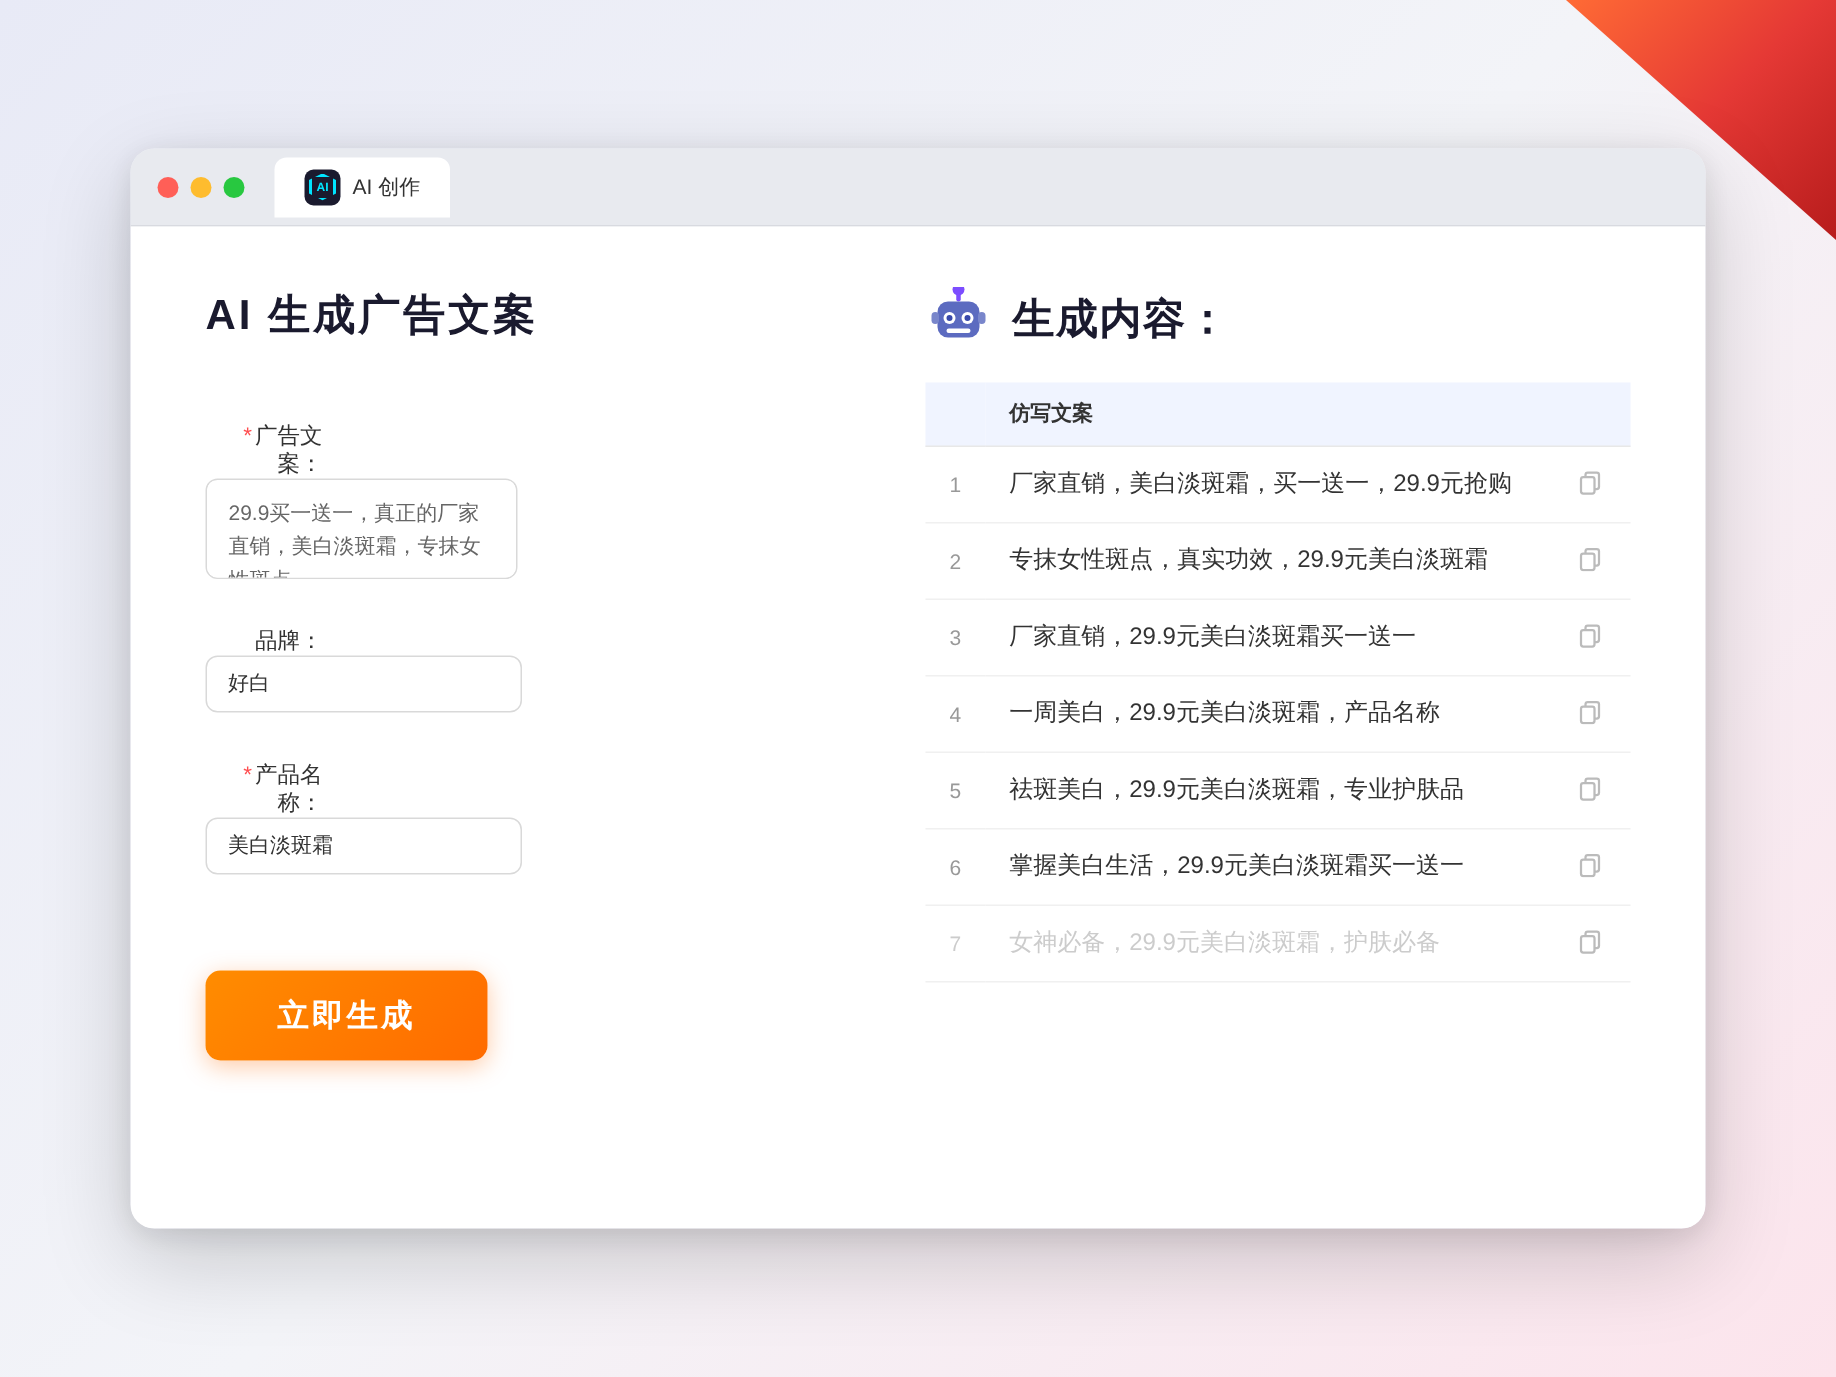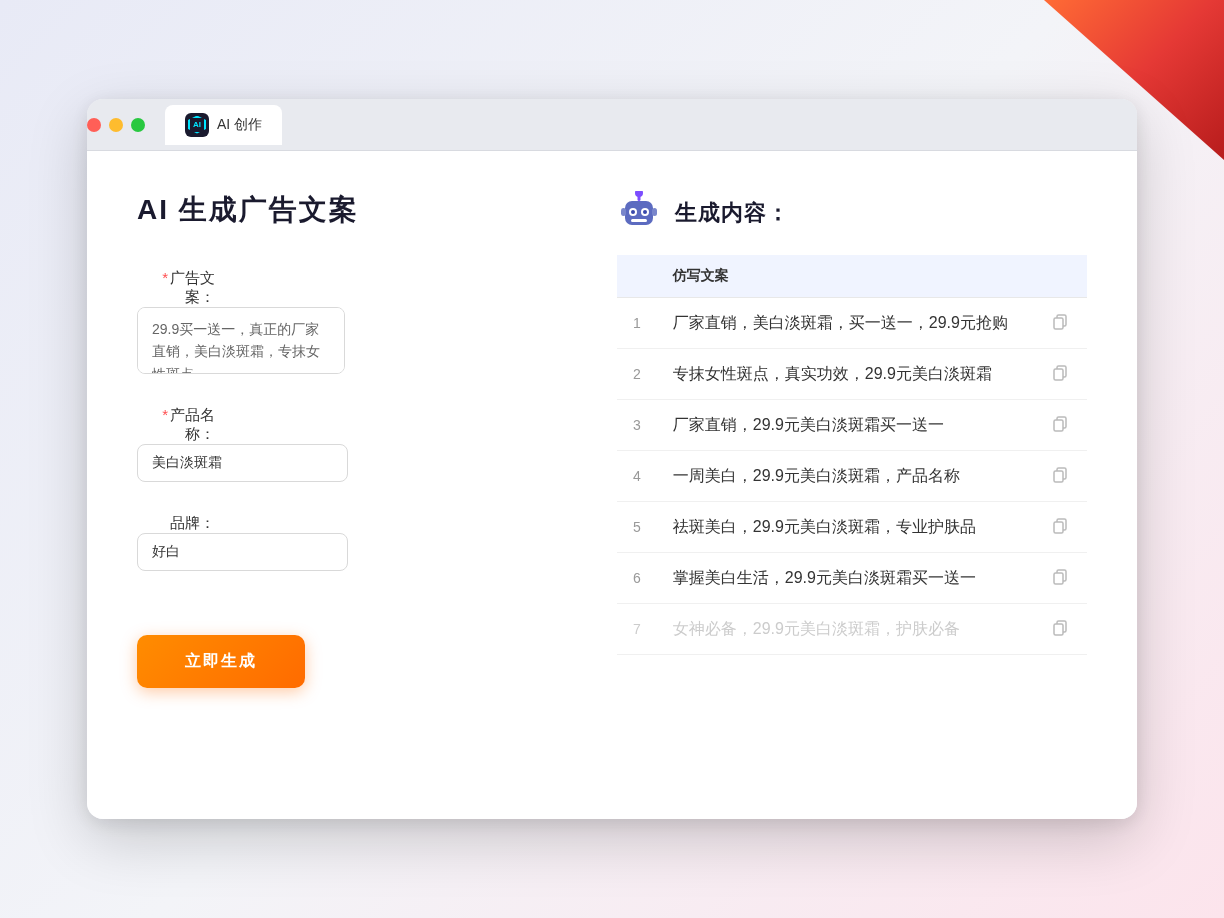--- a/index.html
+++ b/index.html
@@ -37,21 +37,21 @@
       position: relative;
       z-index: 1;
     }
 
     
     .title-bar {
       background: #e8eaef;
       height: 52px;
       display: flex;
       align-items: center;
-      padding: 0 0;
+      padding: 0 18px;
       border-bottom: 1px solid #d8dae0;
     }
     .window-controls {
       display: flex;
       gap: 8px;
       margin-right: 20px;
     }
     .win-btn {
       width: 14px;
       height: 14px;
@@ -110,21 +110,21 @@
 
     
     .left-panel {
       flex: 0 0 420px;
     }
 
     .page-title {
       font-size: 28px;
       font-weight: 700;
       color: #1a1a2e;
-      margin-bottom: 32px;
+      margin-bottom: 44px;
       letter-spacing: 2px;
     }
 
     .form-row {
       display: flex;
       align-items: flex-start;
       margin-bottom: 24px;
       flex-direction: column;
     }
 
@@ -167,21 +167,21 @@
       outline: none;
       font-family: inherit;
     }
 
     .generate-btn {
       background: linear-gradient(135deg, #ff8c00, #ff6b00);
       color: #fff;
       border: none;
       border-radius: 10px;
       padding: 16px 48px;
-      font-size: 16px;
+      font-size: 21px;
       font-weight: 600;
       cursor: pointer;
       margin-top: 40px;
       letter-spacing: 2px;
       box-shadow: 0 4px 16px rgba(255,107,0,0.35);
     }
 
     
     .right-panel {
       flex: 1;
@@ -189,21 +189,21 @@
     }
 
     .result-header {
       display: flex;
       align-items: center;
       gap: 14px;
       margin-bottom: 20px;
     }
 
     .result-title {
-      font-size: 22px;
+      font-size: 28px;
       font-weight: 600;
       color: #1a1a2e;
       letter-spacing: 1px;
     }
 
     .result-table {
       width: 100%;
       border-collapse: collapse;
     }
 
@@ -295,30 +295,30 @@
       
       <div class="form-row">
         <label class="form-label">
           <span class="required-star">*</span><span>广告文案：</span>
         </label>
         <textarea class="form-textarea" placeholder="29.9买一送一，真正的厂家直销，美白淡斑霜，专抹女性斑点" style="">29.9买一送一，真正的厂家直销，美白淡斑霜，专抹女性斑点</textarea>
       </div>
 
       
       <div class="form-row">
+        <label class="form-label">品牌：</label>
+        <input class="form-input" type="text" value="好白" style="">
+      </div>
+
+      
+      <div class="form-row">
         <label class="form-label">
           <span class="required-star">*</span><span>产品名称：</span>
         </label>
         <input class="form-input" type="text" value="美白淡斑霜" style="">
-      </div>
-
-      
-      <div class="form-row">
-        <label class="form-label">品牌：</label>
-        <input class="form-input" type="text" value="好白" style="">
       </div>
 
       
       <button class="generate-btn">立即生成</button>
     </div>
 
     <div class="right-panel">
 
       <div class="result-header">
 

